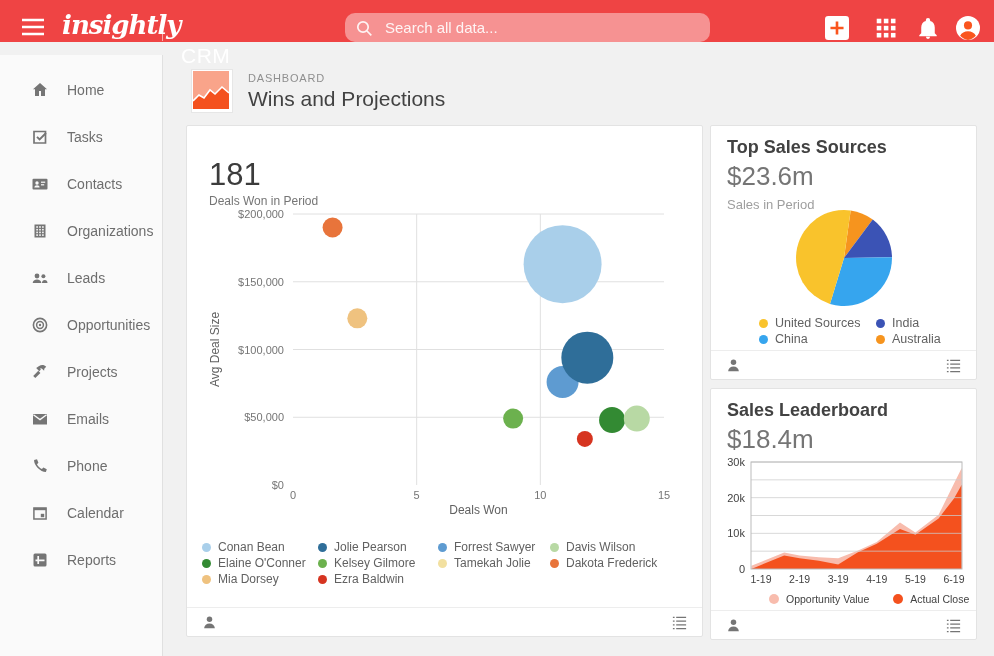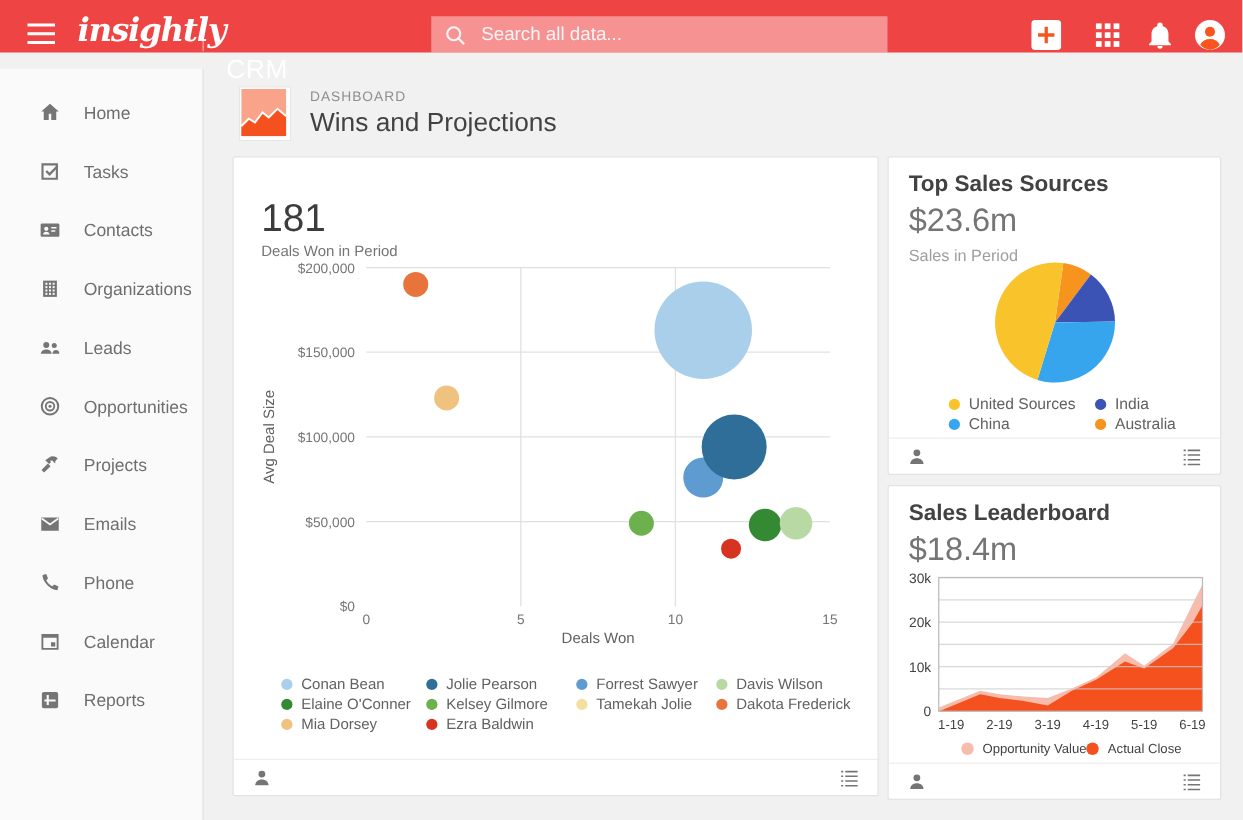--- a/index.html
+++ b/index.html
@@ -6,21 +6,21 @@
   body{width:994px;height:656px;overflow:hidden;position:relative;background:#F1F1F1;
        font-family:"Liberation Sans",sans-serif;-webkit-font-smoothing:antialiased;}
   
   .topbar{position:absolute;left:0;top:0;width:994px;height:42px;background:#ef4444;z-index:10;}
   .hamburger{position:absolute;left:20px;top:15px;width:26px;height:24px;cursor:pointer;}
   .logo{position:absolute;left:62px;top:10px;color:#fff;font-family:"DejaVu Serif",serif;
         font-style:italic;font-weight:bold;font-size:26px;letter-spacing:-1px;cursor:pointer;}
   .brand-divider{position:absolute;left:162px;top:14px;width:1px;height:27px;background:rgba(255,255,255,.55);}
   .product{position:absolute;left:181px;top:14px;color:#fff;font-size:21px;letter-spacing:.5px;margin-top:30px;}
   .search{position:absolute;left:345px;top:13px;width:365px;height:29px;background:rgba(255,255,255,.42);
-          border-radius:0;display:flex;align-items:center;padding:0 10px;box-sizing:border-box;}
+          border-radius:10px;display:flex;align-items:center;padding:0 10px;box-sizing:border-box;}
   .search svg{flex:0 0 auto;margin-right:10px;}
   .search input{flex:1;background:transparent;border:none;outline:none;color:#fff;font-size:15px;
                 font-family:"Liberation Sans",sans-serif;}
   .search input::placeholder{color:rgba(255,255,255,.9);}
   .tb-icon{position:absolute;top:16px;width:24px;height:24px;cursor:pointer;}
   
   .sidebar{position:absolute;left:0;top:55px;width:163px;height:601px;background:#FAFAFA;
            border-right:1px solid #E0E0E0;box-sizing:border-box;padding-top:11px;}
   .nav-item{display:flex;align-items:center;height:47px;padding-left:30px;gap:17px;
             color:#6E6E6E;font-size:14px;cursor:pointer;}
@@ -43,27 +43,27 @@
   .card-footer svg{cursor:pointer;}
   .kpi{position:absolute;left:22px;top:32px;}
   .kpi-number{font-size:31px;color:#3C3C3C;line-height:1.1;}
   .kpi-label{font-size:12px;color:#757575;margin-top:2px;}
   .card-h{position:absolute;left:16px;top:11px;}
   .card-title{font-size:18px;font-weight:bold;color:#424242;line-height:1.2;}
   .card-value{font-size:26px;color:#757575;font-weight:400;margin-top:2px;}
   .card-sub{font-size:13px;color:#9E9E9E;margin-top:5px;}
   svg text{font-family:"Liberation Sans",sans-serif;}
   
-  .legend-bubble{position:absolute;left:38px;top:414px;display:grid;
+  .legend-bubble{position:absolute;left:15px;top:414px;display:grid;
                  grid-template-columns:116px 120px 112px auto;row-gap:2px;font-size:12px;color:#616161;}
   .leg-item{display:flex;align-items:center;gap:7px;line-height:14px;}
   .leg-dot{width:9px;height:9px;border-radius:50%;flex:0 0 auto;}
   .legend-pie{position:absolute;left:48px;top:190px;display:grid;grid-template-columns:117px auto;
               row-gap:2px;font-size:12.5px;color:#616161;}
-  .legend-area{position:absolute;left:58px;top:203px;display:flex;font-size:10.5px;color:#424242;}
+  .legend-area{position:absolute;left:58px;top:203px;display:flex;gap:24px;font-size:10.5px;color:#424242;}
   .legend-area .leg-dot{width:10px;height:10px;}
   .mount{position:absolute;}
 </style>
 </head>
 <body>
 
 <div class="topbar">
   <svg class="hamburger" viewBox="0 0 26 24">
     <path d="M2 5h22M2 12h22M2 19h22" stroke="#fff" stroke-width="2.4"></path>
   </svg>

